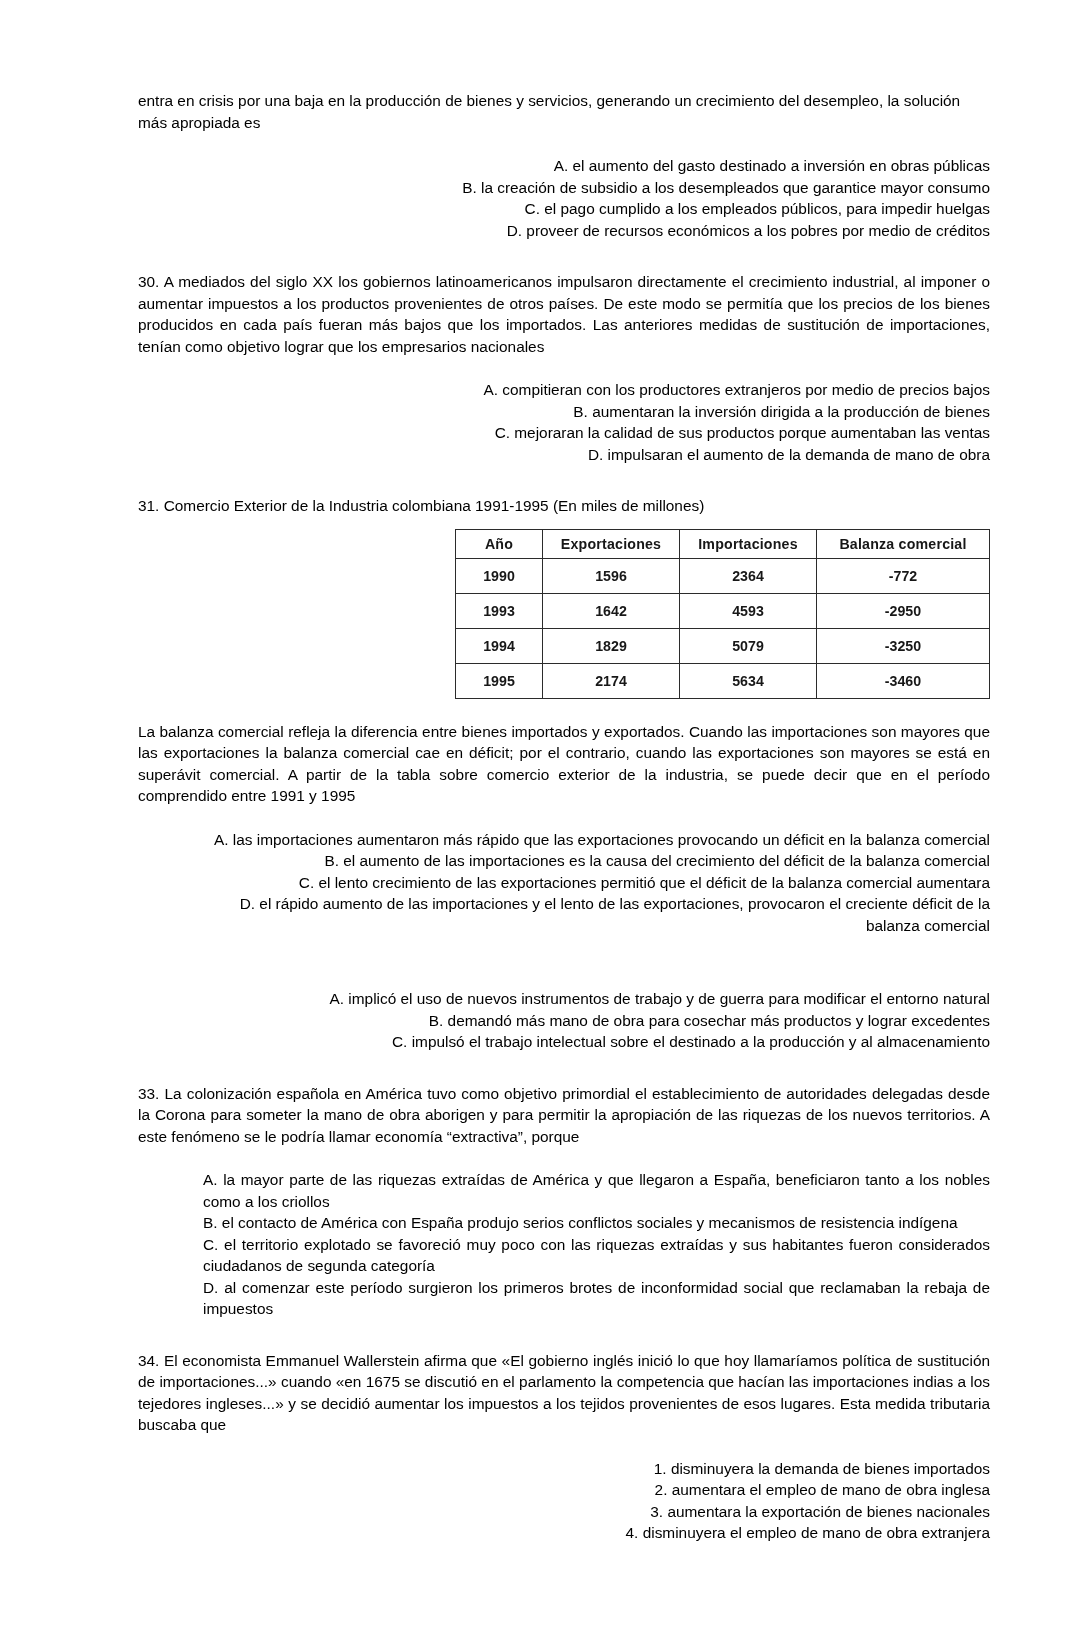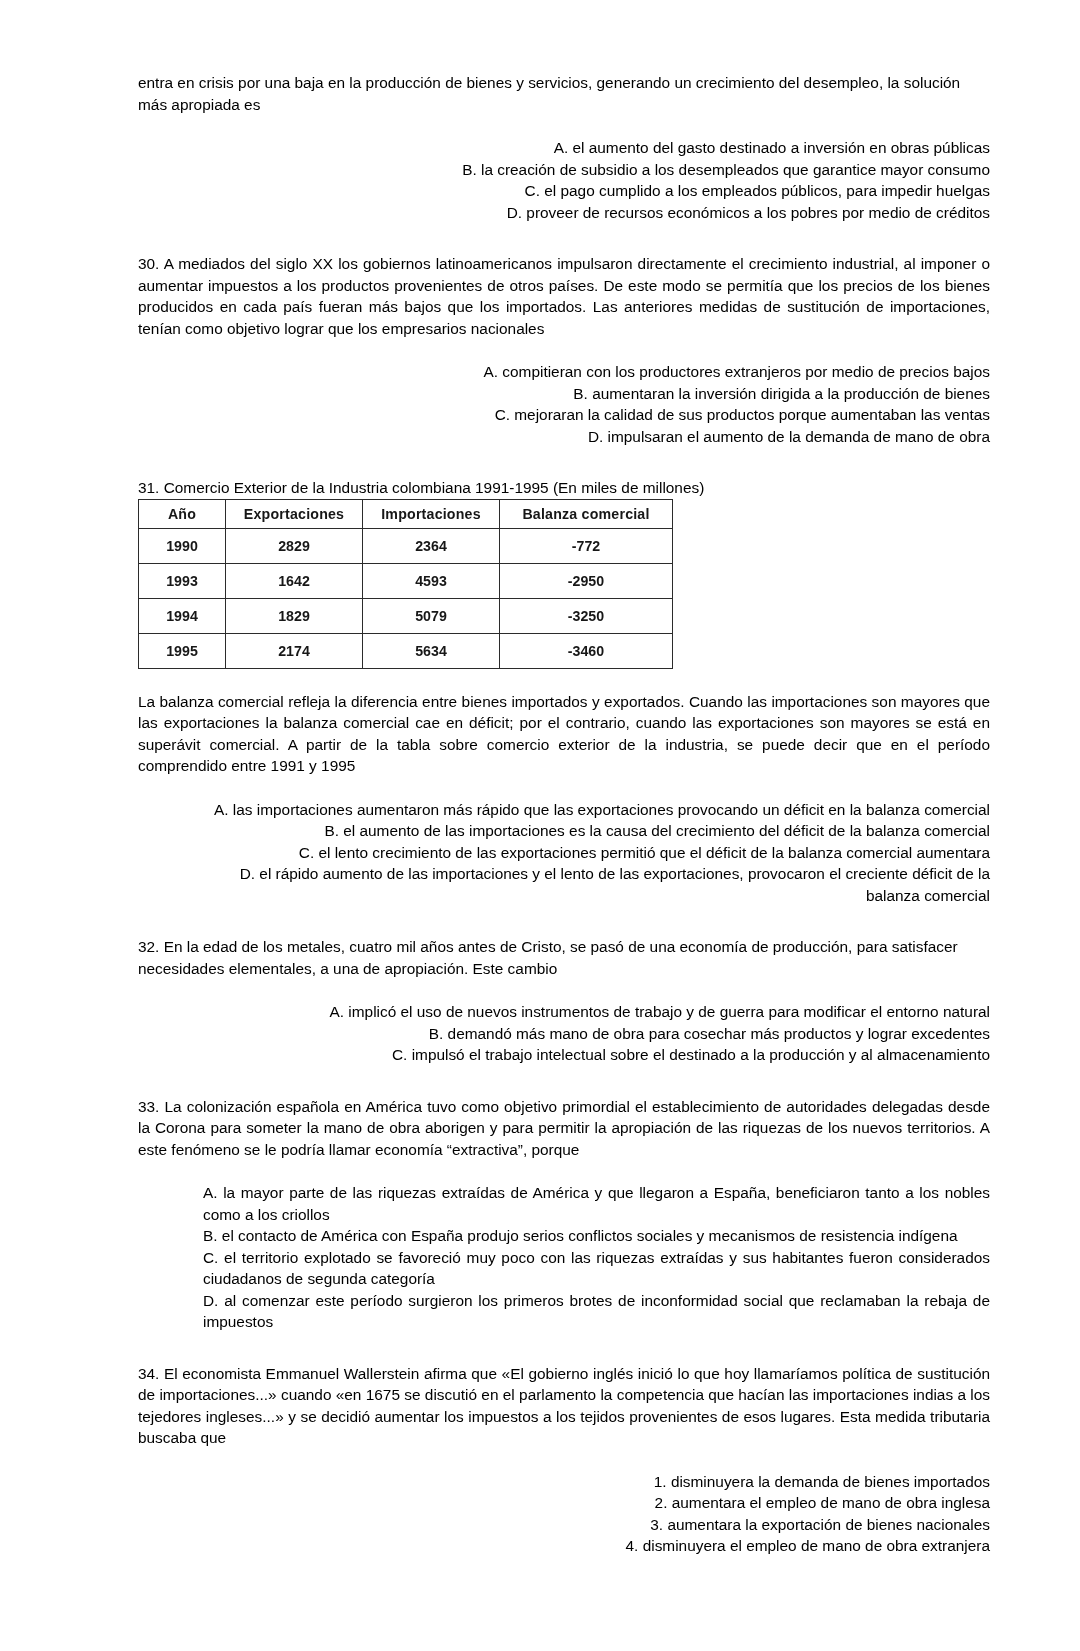--- a/index.html
+++ b/index.html
@@ -13,21 +13,21 @@
     font-family: "Liberation Sans", sans-serif;
     color: #000000;
     overflow: hidden;
   }
   .page {
     position: relative;
     width: 1080px;
     height: 1651px;
     background: #ffffff;
     box-sizing: border-box;
-    padding: 72px 90px 0 138px;
+    padding: 90px 90px 0 138px;
   }
   .content {
     width: 852px;
   }
 
   .para {
     font-size: 15.4px;
     line-height: 21.5px;
     text-align: justify;
     text-justify: inter-word;
@@ -52,21 +52,22 @@
     padding: 0;
     text-align: right;
   }
   .options.justified li {
     text-align: justify;
     text-justify: inter-word;
   }
 
   .table-wrap {
     display: flex;
-    justify-content: flex-start;
+    justify-content: flex-end;
+    margin-top: 12px;
   }
   table.data-table {
     border-collapse: collapse;
     border: 1px solid #1a1a1a;
     background: #ffffff;
   }
   table.data-table th,
   table.data-table td {
     border: 1px solid #2b2b2b;
     font-size: 14.2px;
@@ -128,21 +129,21 @@
           <tr>
             <th class="col-year">Año</th>
             <th class="col-exp">Exportaciones</th>
             <th class="col-imp">Importaciones</th>
             <th class="col-bal">Balanza comercial</th>
           </tr>
         </thead>
         <tbody>
           <tr>
             <td class="col-year">1990</td>
-            <td class="col-exp">2829</td>
+            <td class="col-exp">1596</td>
             <td class="col-imp">2364</td>
             <td class="col-bal">-772</td>
           </tr>
           <tr>
             <td class="col-year">1993</td>
             <td class="col-exp">1642</td>
             <td class="col-imp">4593</td>
             <td class="col-bal">-2950</td>
           </tr>
           <tr>
@@ -169,21 +170,20 @@
 
     <ul class="options">
       <li>A. las importaciones aumentaron más rápido que las exportaciones provocando un déficit en la balanza comercial</li>
       <li>B. el aumento de las importaciones es la causa del crecimiento del déficit de la balanza comercial</li>
       <li>C. el lento crecimiento de las exportaciones permitió que el déficit de la balanza comercial aumentara</li>
       <li>D. el rápido aumento de las importaciones y el lento de las exportaciones, provocaron el creciente déficit de la balanza comercial</li>
     </ul>
 
     <div class="block-gap-lg"></div>
 
-    <p class="para flush">32. En la edad de los metales, cuatro mil años antes de Cristo, se pasó de una economía de producción, para satisfacer necesidades elementales, a una de apropiación. Este cambio</p>
 
     <div class="block-gap-md"></div>
 
     <ul class="options">
       <li>A. implicó el uso de nuevos instrumentos de trabajo y de guerra para modificar el entorno natural</li>
       <li>B. demandó más mano de obra para cosechar más productos y lograr excedentes</li>
       <li>C. impulsó el trabajo intelectual sobre el destinado a la producción y al almacenamiento</li>
     </ul>
 
     <div class="block-gap-lg"></div>

